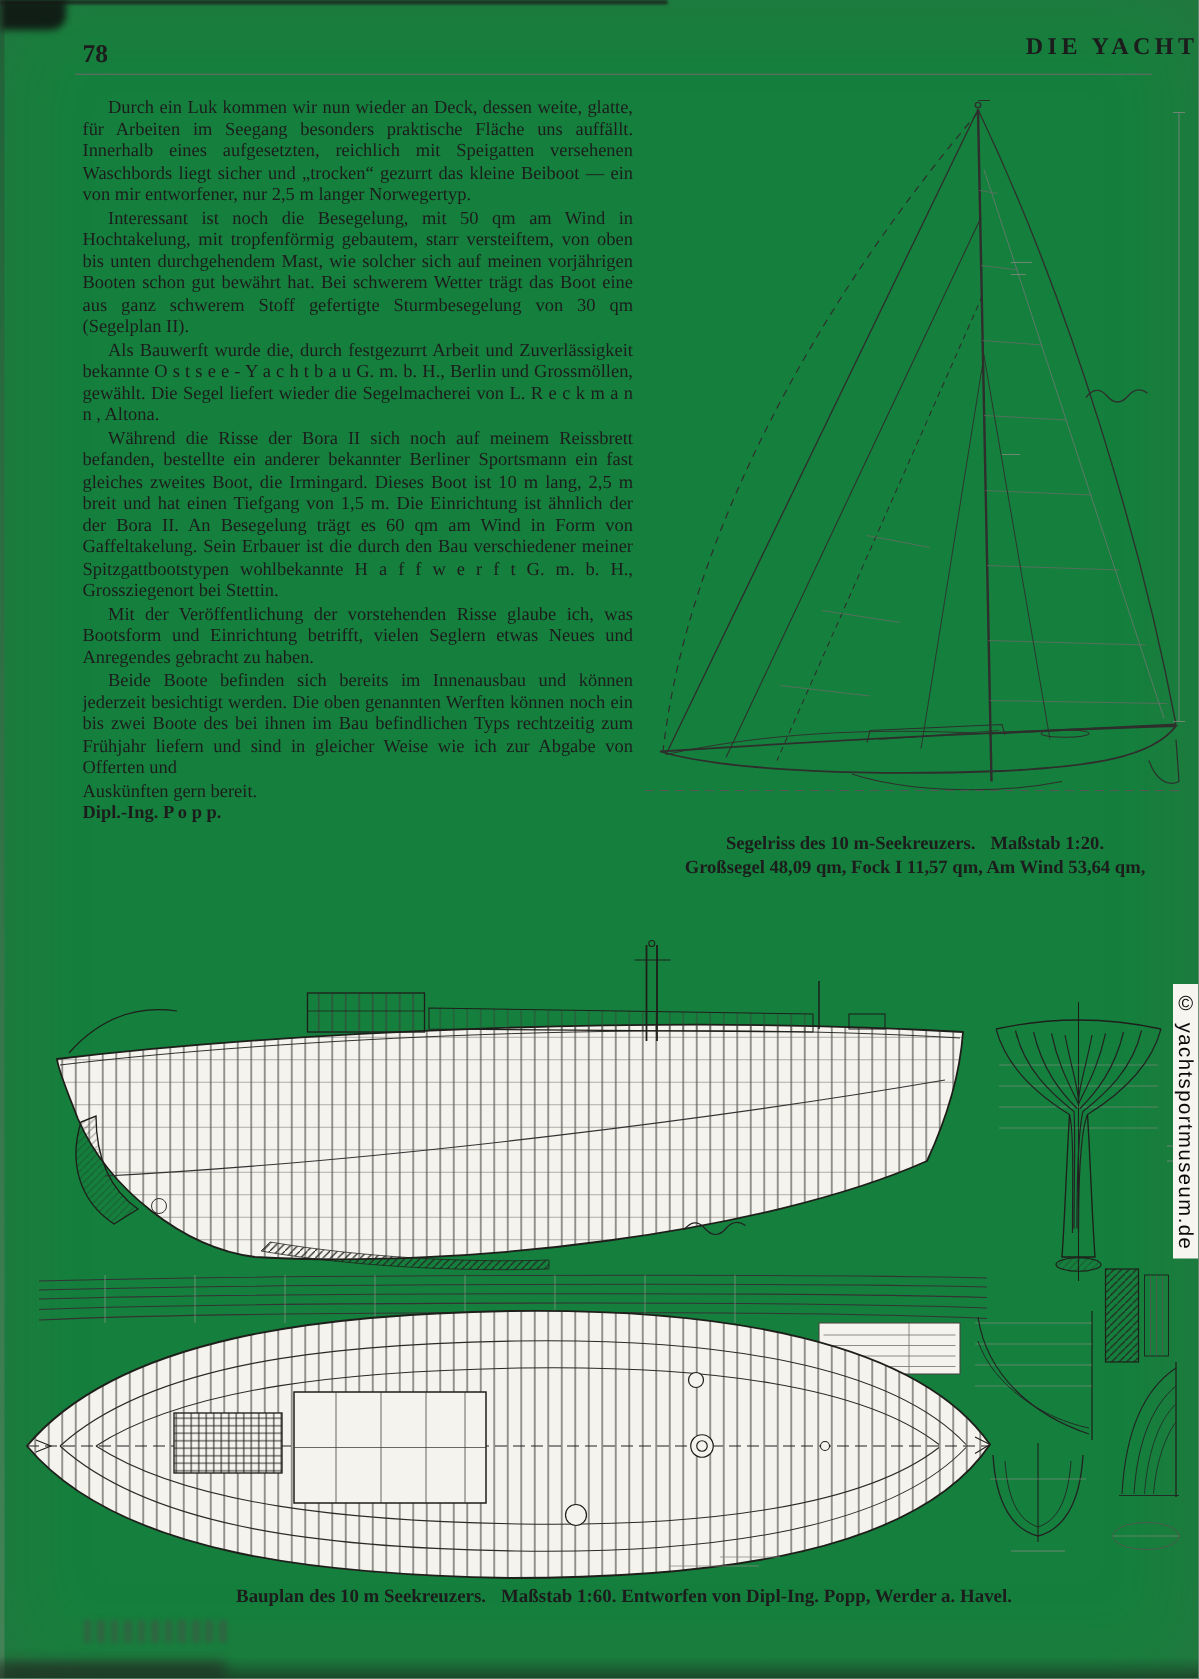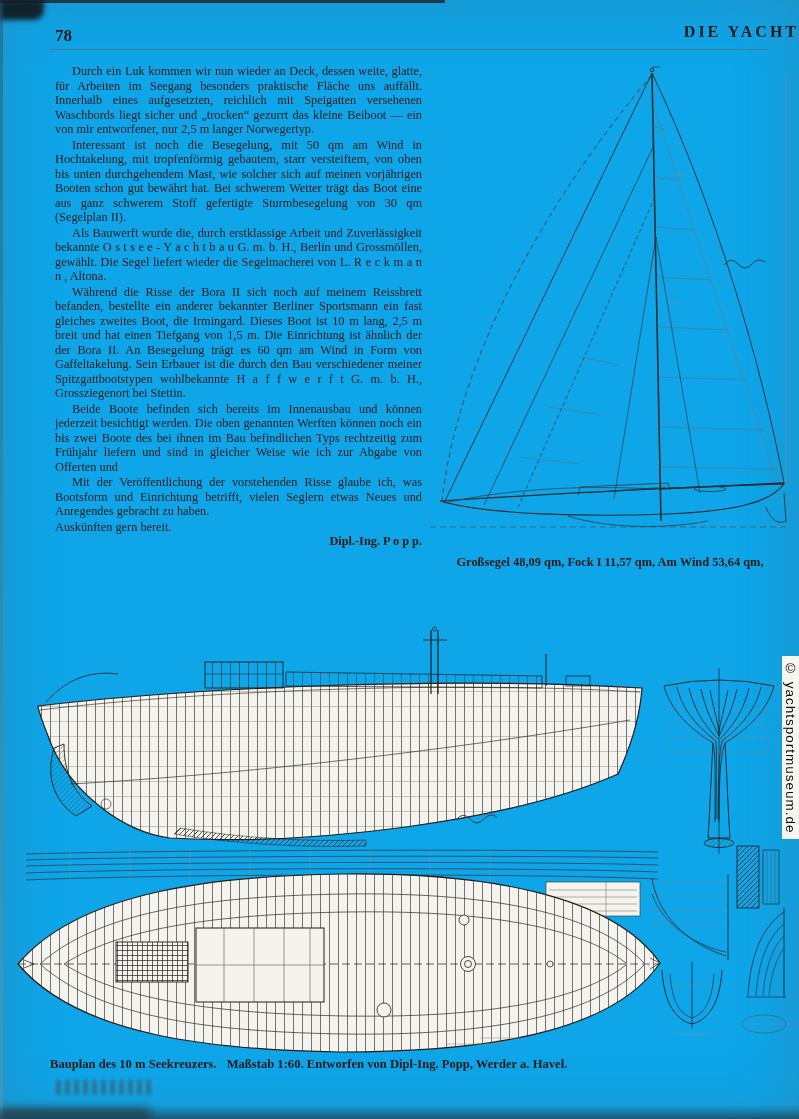--- a/index.html
+++ b/index.html
@@ -1,43 +1,43 @@
 <!DOCTYPE html>
 <html><head>
 <meta charset="utf-8">
 <style>
   * { margin:0; padding:0; box-sizing:border-box; }
   html,body { background:#9a9a96; }
   .page {
     position:relative; width:799px; height:1119px; margin:0 auto;
-    background:#0ea5e9; overflow:hidden; color:#1c1c1c;
+    background:#15803d; overflow:hidden; color:#1c1c1c;
     font-family:"Liberation Serif", serif;
     box-shadow: inset 0 0 60px rgba(90,85,75,.25);
   }
   
   .edge-top { position:absolute; top:0; left:0; width:445px; height:3px; background:#1c1c1c; opacity:.75; filter:blur(.7px); }
   .corner-tl { position:absolute; top:0; left:0; width:44px; height:20px; background:#0f0f0f; filter:blur(2.5px); opacity:.85; border-radius:0 0 10px 0; }
   .edge-left { position:absolute; top:0; left:0; width:3px; height:100%; background:linear-gradient(#2a2a2a,#9a9a90); opacity:.3; }
   .edge-bottom { position:absolute; bottom:0; left:0; width:100%; height:14px; background:linear-gradient(to bottom, rgba(0,0,0,0), rgba(25,25,22,.5)); }
   .corner-bl { position:absolute; bottom:0; left:0; width:150px; height:12px; background:#2c2c28; filter:blur(4px); opacity:.55; }
   .smudge { position:absolute; left:56px; top:1080px; width:96px; height:15px; opacity:.5; filter:blur(1.6px);
     background:repeating-linear-gradient(90deg,#4a4a46 0 5px, transparent 5px 9px); }
   
   .pagenum { position:absolute; left:55px; top:26px; font-size:17px; font-weight:bold; }
   .title { position:absolute; left:0; top:23px; width:100%; text-align:right; font-size:16px; font-weight:bold; letter-spacing:3px; }
   .header-rule { position:absolute; left:50px; top:49px; width:718px; height:1px; background:#6b6b66; opacity:.7; }
   
   .text-col { position:absolute; left:55px; top:64px; width:367px; height:574px; overflow:hidden; }
   .text-col p { text-align:justify; font-size:12.3px; line-height:14.5px; margin-bottom:1px; }
   .text-col p.indent { text-indent:17px; }
   .closing { display:flex; justify-content:space-between; font-size:12.3px; line-height:14.5px;flex-direction:column; }
-  .closing .sig { font-weight:bold;text-align:right; }
+  .closing .sig { font-weight:bold; }
   
   .sail-caption { position:absolute; left:428px; top:554px; width:364px; text-align:center; font-size:12.4px; line-height:16px; font-weight:bold; }
-  .bau-caption { position:absolute; left:50px; top:1056px; width:684px; font-size:12.6px; line-height:17px; font-weight:bold; }
+  .bau-caption { position:absolute; left:74px; top:1056px; width:684px; text-align:center; font-size:12.6px; line-height:17px; font-weight:bold; }
   .capgap { margin-left:10px; }
   
   .sailplan-svg { position:absolute; left:428px; top:56px; width:364px; height:494px; }
   .bauplan-svg { position:absolute; left:10px; top:624px; width:782px; height:436px; }
   svg { overflow:visible; }
   
   .watermark {
     position:absolute; right:0px; top:656px; writing-mode:vertical-rl;
     font-family:"Liberation Sans", sans-serif; font-size:13.5px; letter-spacing:1px;
     color:#0b0b0b; background:#f6f5f0; padding:5px 1px;
@@ -48,24 +48,24 @@
 
 <div class="page">
 
   <span class="pagenum">78</span>
   <span class="title">DIE YACHT</span>
   <div class="header-rule"></div>
 
   <div class="text-col">
     <p class="indent">Durch ein Luk kommen wir nun wieder an Deck, dessen weite, glatte, für Arbeiten im Seegang besonders praktische Fläche uns auffällt. Innerhalb eines aufgesetzten, reichlich mit Speigatten versehenen Waschbords liegt sicher und „trocken“ gezurrt das kleine Beiboot — ein von mir entworfener, nur 2,5 m langer Norwegertyp.</p>
     <p class="indent">Interessant ist noch die Besegelung, mit 50 qm am Wind in Hochtakelung, mit tropfenförmig gebautem, starr versteiftem, von oben bis unten durchgehendem Mast, wie solcher sich auf meinen vorjährigen Booten schon gut bewährt hat. Bei schwerem Wetter trägt das Boot eine aus ganz schwerem Stoff gefertigte Sturmbesegelung von 30 qm (Segelplan II).</p>
-    <p class="indent">Als Bauwerft wurde die, durch erstklassige Arbeit und Zuverlässigkeit bekannte O s t s e e - Y a c h t b a u  G. m. b. H., Berlin und Grossmöllen, gewählt. Die Segel liefert wieder die Segelmacherei von L. R e c k m a n n , Altona.</p>
+    <p class="indent">Als Bauwerft wurde die, durch festgezurrt Arbeit und Zuverlässigkeit bekannte O s t s e e - Y a c h t b a u  G. m. b. H., Berlin und Grossmöllen, gewählt. Die Segel liefert wieder die Segelmacherei von L. R e c k m a n n , Altona.</p>
     <p class="indent">Während die Risse der Bora II sich noch auf meinem Reissbrett befanden, bestellte ein anderer bekannter Berliner Sportsmann ein fast gleiches zweites Boot, die Irmingard. Dieses Boot ist 10 m lang, 2,5 m breit und hat einen Tiefgang von 1,5 m. Die Einrichtung ist ähnlich der der Bora II. An Besegelung trägt es 60 qm am Wind in Form von Gaffeltakelung. Sein Erbauer ist die durch den Bau verschiedener meiner Spitzgattbootstypen wohlbekannte H a f f w e r f t  G. m. b. H., Grossziegenort bei Stettin.</p>
+    <p class="indent">Mit der Veröffentlichung der vorstehenden Risse glaube ich, was Bootsform und Einrichtung betrifft, vielen Seglern etwas Neues und Anregendes gebracht zu haben.</p>
     <p class="indent">Beide Boote befinden sich bereits im Innenausbau und können jederzeit besichtigt werden. Die oben genannten Werften können noch ein bis zwei Boote des bei ihnen im Bau befindlichen Typs rechtzeitig zum Frühjahr liefern und sind in gleicher Weise wie ich zur Abgabe von Offerten und</p>
-    <p class="indent">Mit der Veröffentlichung der vorstehenden Risse glaube ich, was Bootsform und Einrichtung betrifft, vielen Seglern etwas Neues und Anregendes gebracht zu haben.</p>
     <div class="closing">
       <span>Auskünften gern bereit.</span>
       <span class="sig">Dipl.-Ing. P o p p.</span>
     </div>
   </div>
 
   <svg class="sailplan-svg" viewBox="0 0 364 492">
     <g stroke="#2e2e2c" fill="none" stroke-width="0.9">
 
       <line x1="224" y1="16" x2="233" y2="464" stroke-width="1.6"></line>
@@ -119,20 +119,23 @@
         <line x1="246" y1="118" x2="260" y2="118"></line>
         <line x1="246" y1="126" x2="256" y2="126"></line>
         <line x1="240" y1="246" x2="252" y2="246"></line>
       </g>
 
       <path d="M296,208 q7,-9 14,-1 q7,8 14,0 q6,-7 13,-2" stroke-width="0.9"></path>
     </g>
   </svg>
 
   <div class="sail-caption">
+    <div>
+      <span>Segelriss des 10 m-Seekreuzers.</span><span class="capgap">Maßstab 1:20.</span>
+    </div>
     <div>Großsegel 48,09 qm, Fock I 11,57 qm, Am Wind 53,64 qm,</div>
   </div>
 
   <svg class="bauplan-svg" viewBox="0 0 782 436">
     <defs>
       <pattern id="pv" width="9" height="10" patternUnits="userSpaceOnUse">
         <path d="M4.5,0 V10" stroke="#3c3c38" stroke-width="0.7"></path>
       </pattern>
       <pattern id="ph" width="10" height="15" patternUnits="userSpaceOnUse">
         <path d="M0,7.5 H10" stroke="#55554f" stroke-width="0.5"></path>

